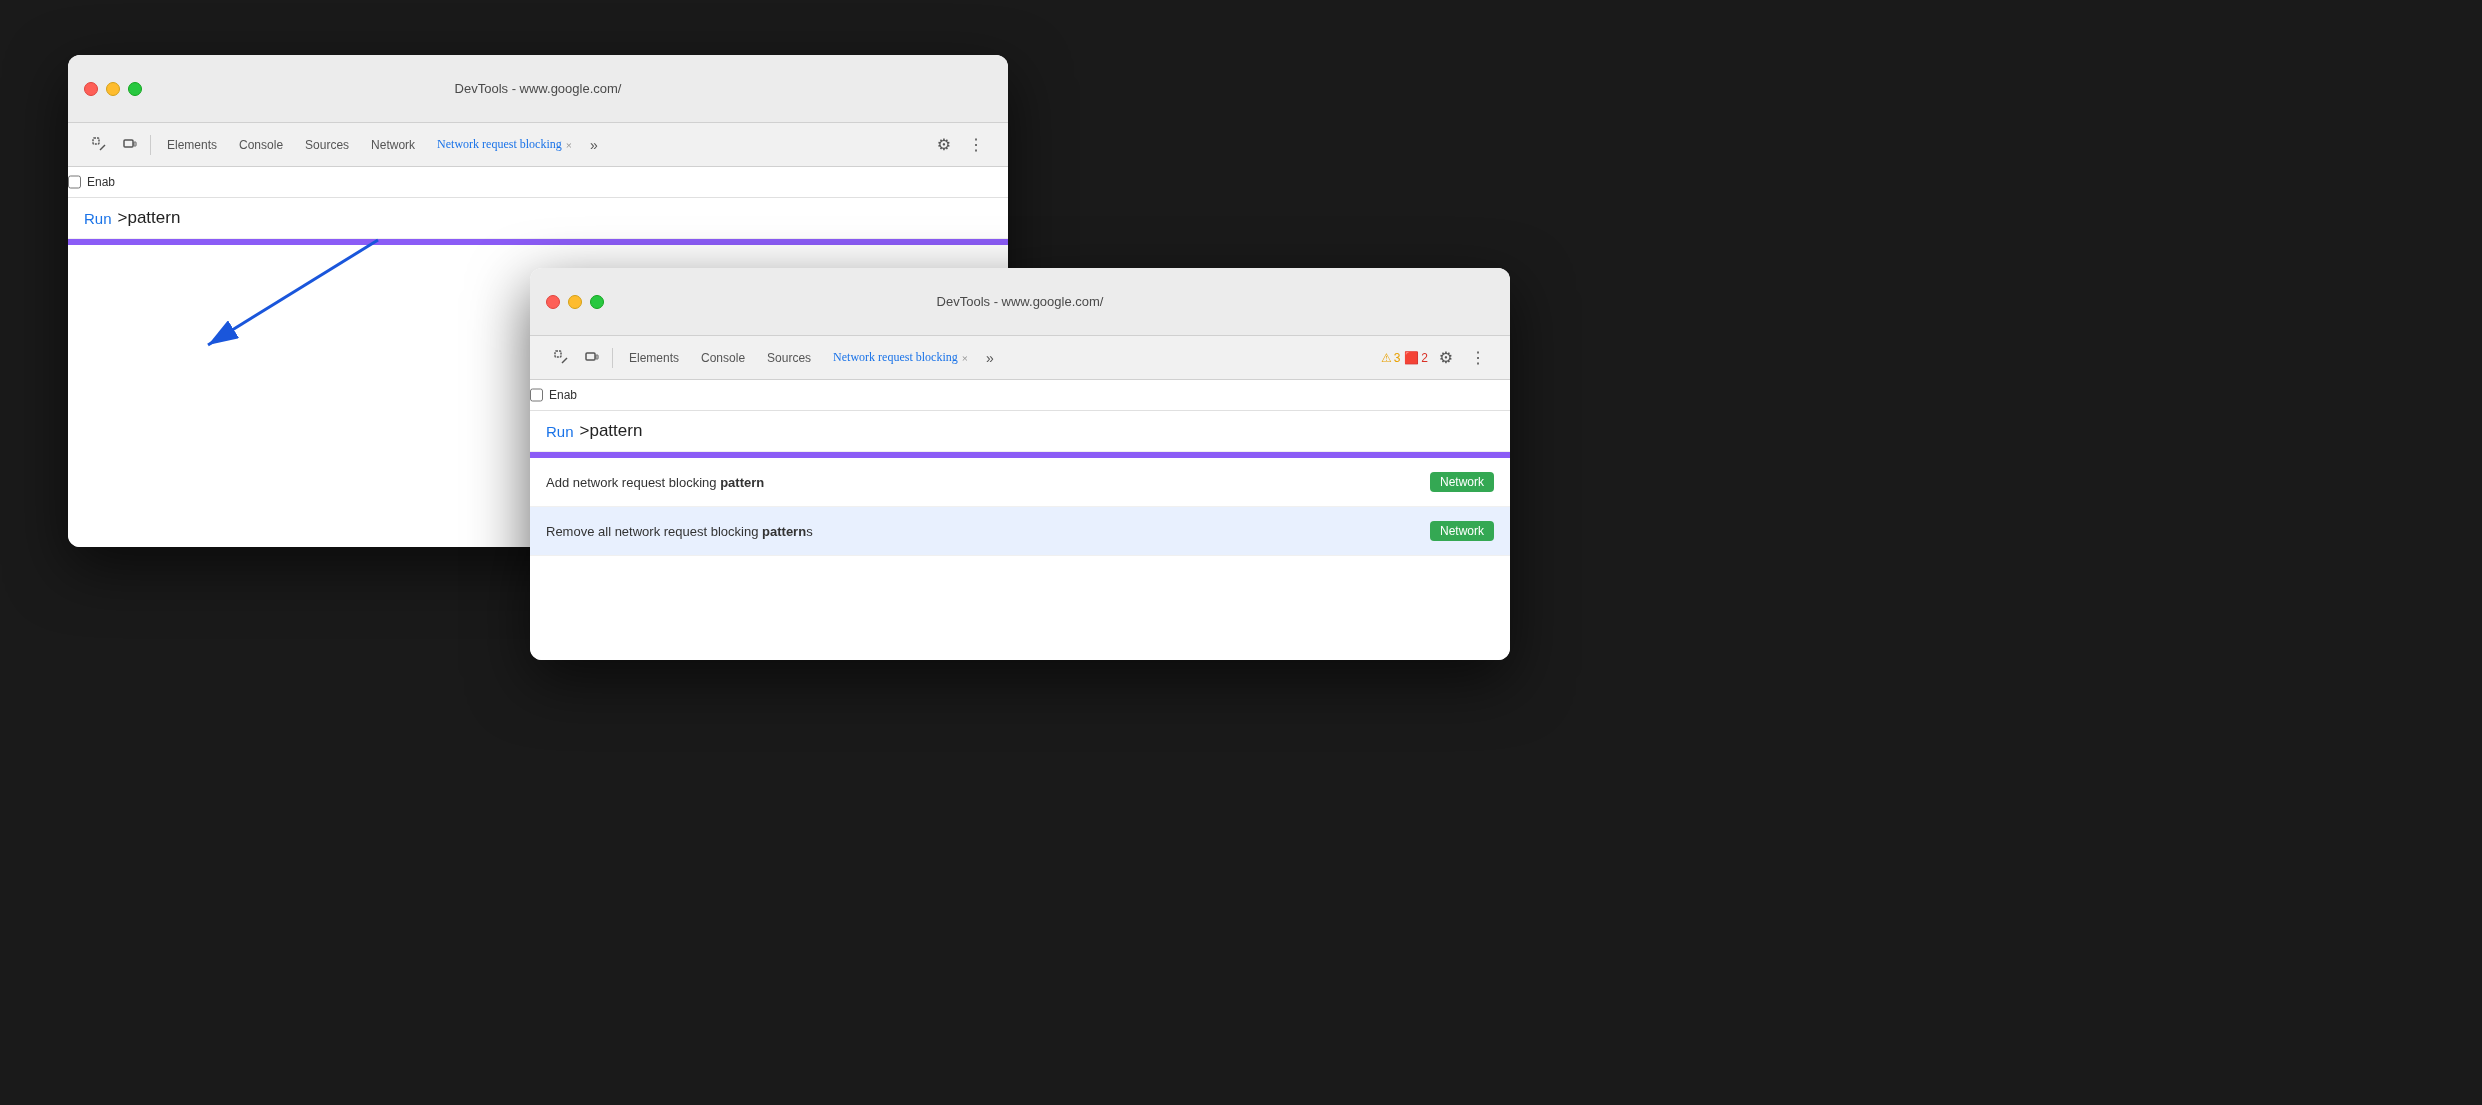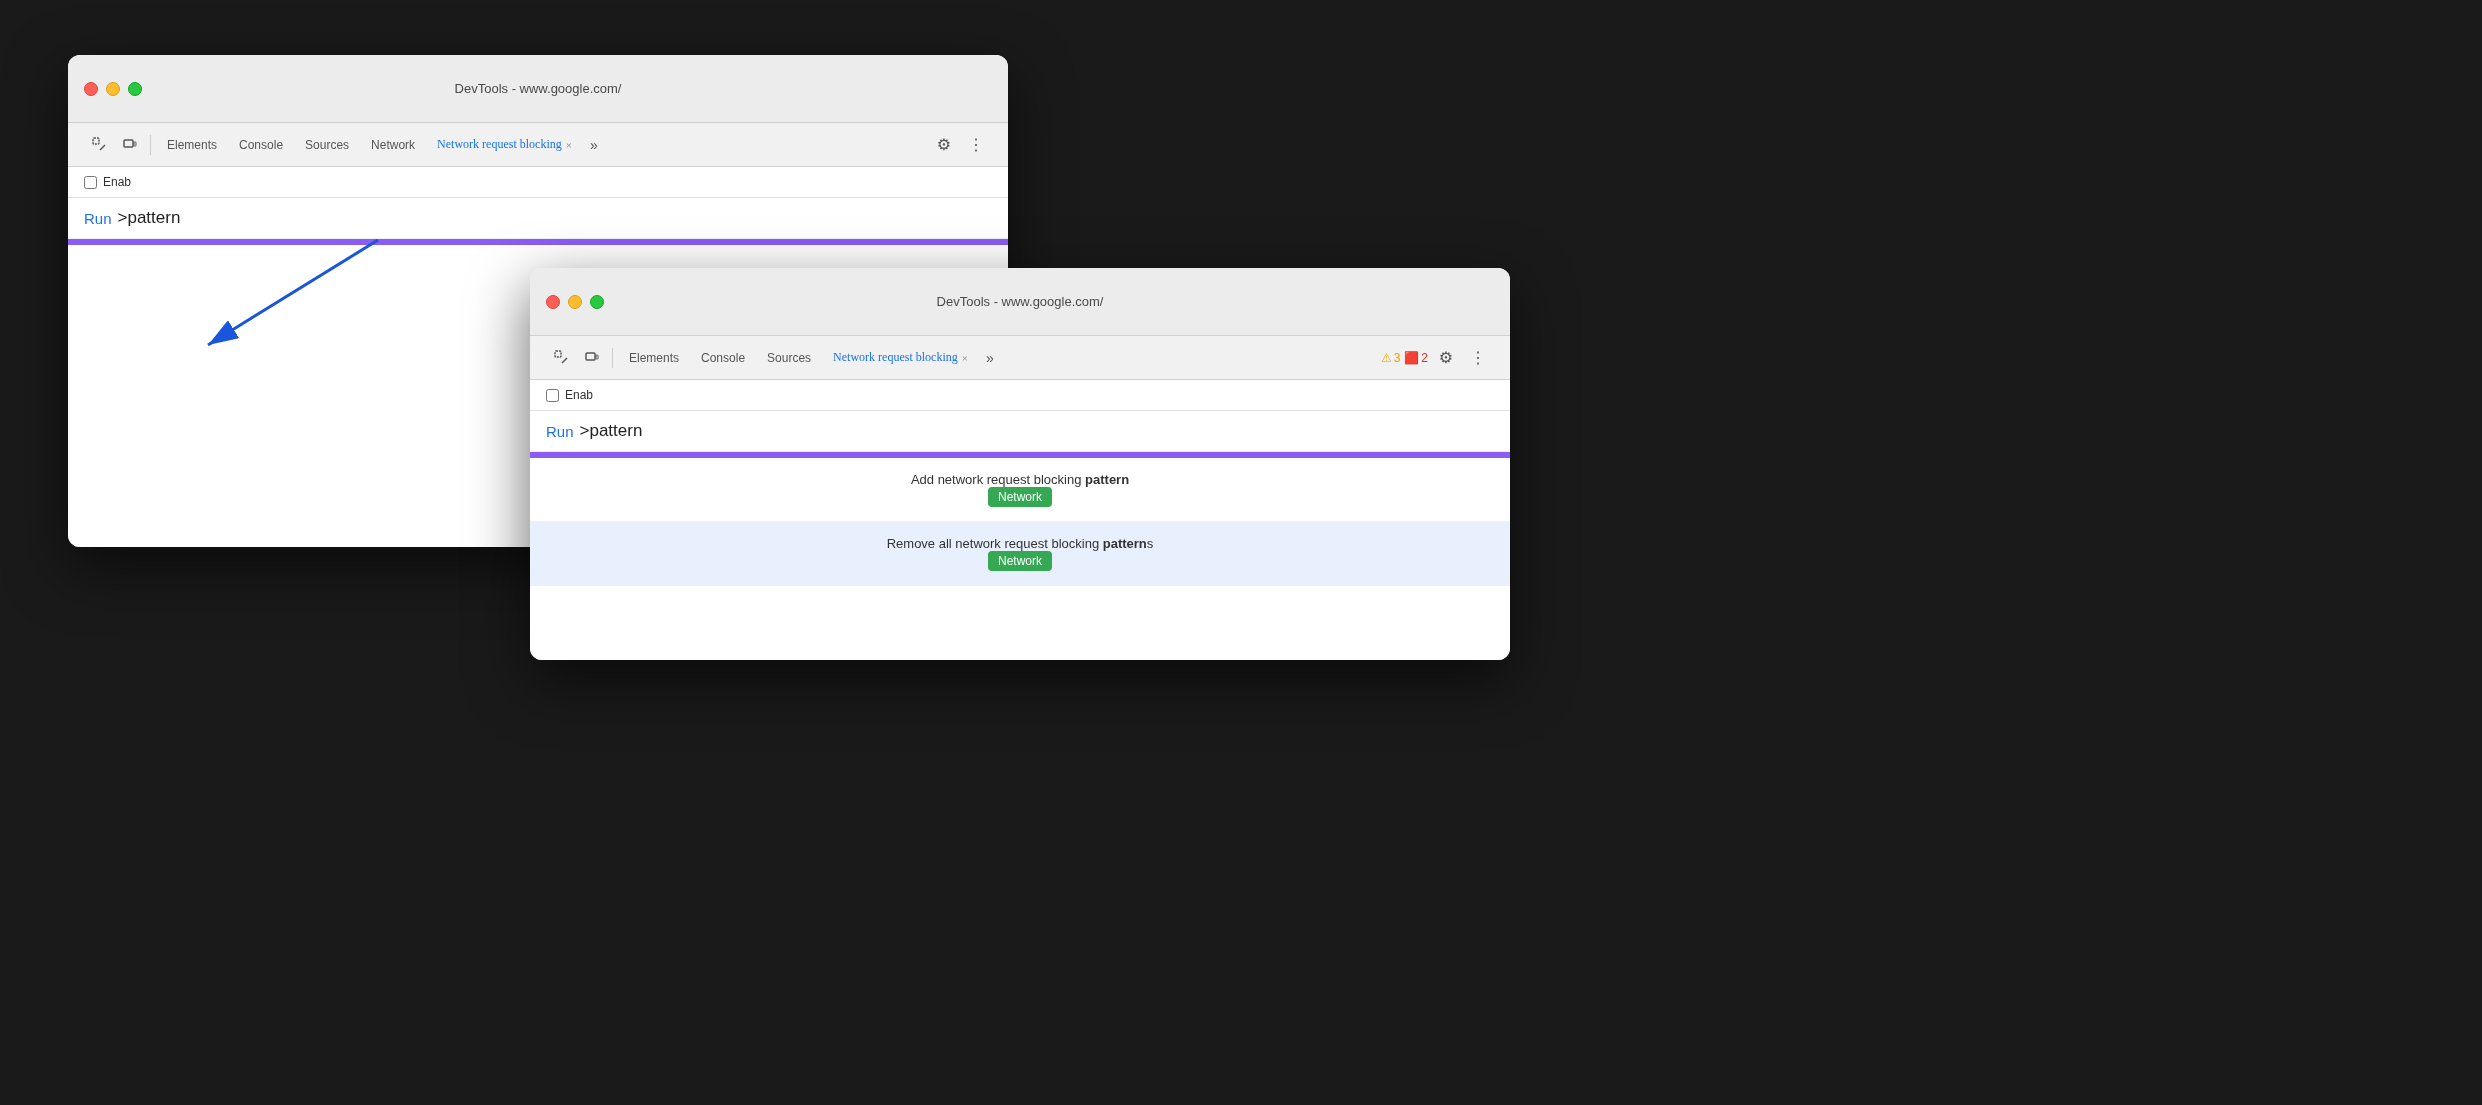--- a/index.html
+++ b/index.html
@@ -187,21 +187,20 @@
     }
 
     .command-result-item {
       display: flex;
       align-items: center;
       justify-content: space-between;
       padding: 14px 16px;
       font-size: 13px;
       border-bottom: 1px solid #f0f0f0;
       cursor: pointer;
-      flex-direction: column;
     }
 
     .command-result-item.selected {
       background: #e8f0fe;
       text-align: right;
     }
 
     .result-text {
       color: #333;
       font-size: 13px;
@@ -217,22 +216,21 @@
       border-radius: 4px;
       padding: 3px 10px;
       font-size: 12px;
       font-weight: 500;
       white-space: nowrap;
     }
 
     
     .checkbox-row {
       display: flex;
-      align-items: center;
-      padding: 8px 16px;
+      padding: 8px 0;
       font-size: 12px;
       color: #333;
       border-bottom: 1px solid #e0e0e0;
       background: #fff;
     }
 
     .checkbox-row input[type=checkbox] {
       margin-right: 6px;
     }
 

